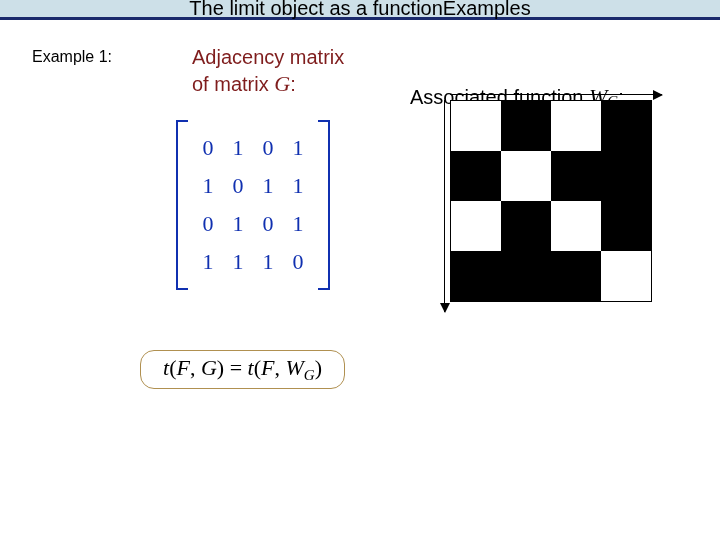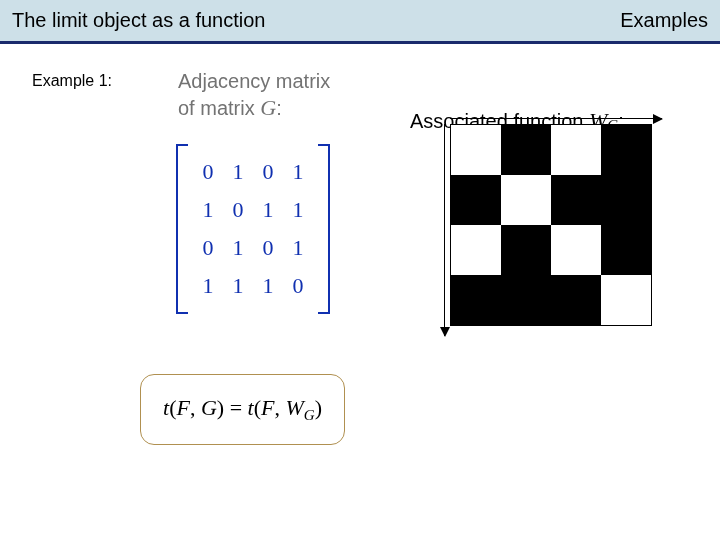--- a/index.html
+++ b/index.html
@@ -8,24 +8,24 @@
     width: 720px;
     height: 540px;
     font-family: Arial, Helvetica, sans-serif;
     background: #fff;
     position: relative;
     overflow: hidden;
   }
   .titlebar {
     background: #cde0e8;
     border-bottom: 3px solid #1a2a6c;
-    height: 44px;
+    height: 20px;
     display: flex;
     align-items: center;
-    justify-content: space-between;
+    justify-content: center;
     padding: 0 12px;
     box-sizing: border-box;
   }
   .titlebar .left {
     font-size: 20px;
     color: #000;
   }
   .titlebar .right {
     font-size: 20px;
     color: #000;
@@ -36,24 +36,24 @@
   }
   .ex-label {
     position: absolute;
     left: 32px;
     top: 28px;
     font-size: 16px;
     color: #000;
   }
   .adj-heading {
     position: absolute;
-    left: 178px;
+    left: 192px;
     top: 24px;
     font-size: 20px;
-    color: #737373;
+    color: #7f1d1d;
     line-height: 1.3;
   }
   .var-G {
     font-family: "Times New Roman", Times, serif;
     font-style: italic;
     font-size: 22px;
   }
   .assoc-heading {
     position: absolute;
     left: 410px;
@@ -160,21 +160,21 @@
     border-right: 5px solid transparent;
   }
 
   
   .eq-box {
     position: absolute;
     left: 140px;
     top: 330px;
     border: 1px solid #b09050;
     border-radius: 14px;
-    padding: 20px 22px;
+    padding: 4px 22px;
     font-family: "Times New Roman", Times, serif;
     font-size: 22px;
     font-style: italic;
     color: #000;
     white-space: nowrap;
   }
   .eq-box .paren { font-style: normal; }
   .eq-box sub { font-size: 15px; font-style: italic; }
 </style>
 </head>

